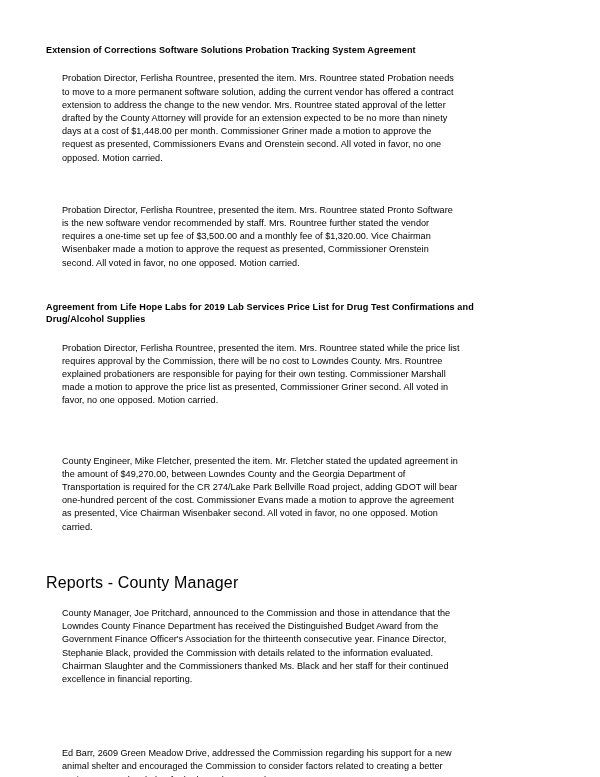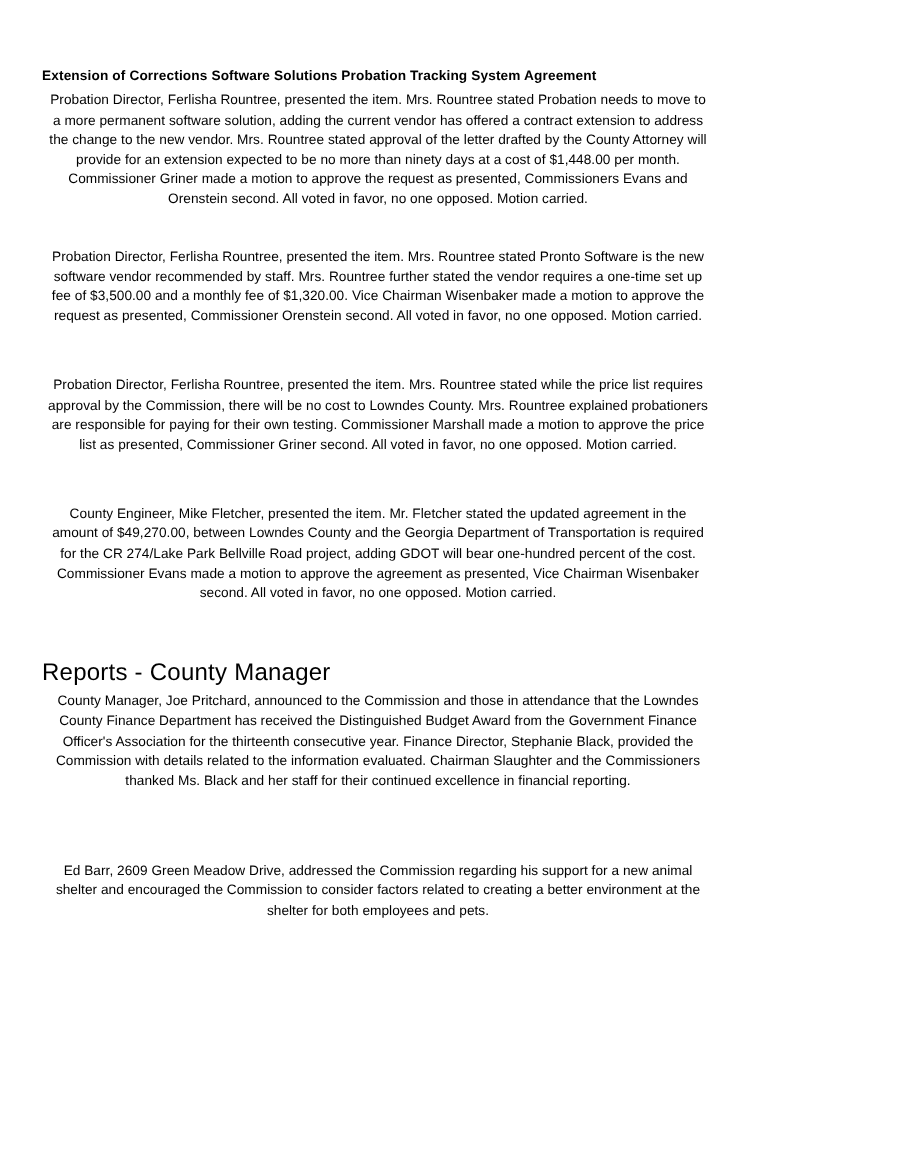--- a/index.html
+++ b/index.html
@@ -12,21 +12,21 @@
     height: 777px;
     font-family: "Liberation Sans", sans-serif;
     color: #000000;
     overflow: hidden;
   }
   .page {
     position: relative;
     width: 508px;
     height: 777px;
     box-sizing: border-box;
-    padding: 44px 32px 20px 28px;
+    padding: 44px 32px 20px 46px;
   }
   .section {
     margin-bottom: 14px;
   }
   h3.heading {
     font-size: 9.1px;
     line-height: 12.4px;
     font-weight: bold;
     margin: 0 0 2px 0;
     letter-spacing: 0.01em;
@@ -34,22 +34,22 @@
   h2.major-heading {
     font-size: 16px;
     line-height: 16px;
     font-weight: normal;
     margin: 0 0 4px 0;
     letter-spacing: 0.01em;
   }
   p.body-text {
     font-size: 9.1px;
     line-height: 13.2px;
-    margin: 4px;
-    text-align: center;
+    margin: 16px;
+    text-align: left;
     letter-spacing: 0.003em;
   }
   .gap-small { height: 7px; }
   .gap-medium { height: 15px; }
   .gap-large { height: 25px; }
   .gap-xlarge { height: 29px; }
 </style>
 </head>
 <body>
 
@@ -62,20 +62,21 @@
 
   <div class="gap-small"></div>
 
   <div class="section">
     <p class="body-text">Probation Director, Ferlisha Rountree, presented the item.  Mrs. Rountree stated Pronto Software is the new software vendor recommended by staff.  Mrs. Rountree further stated the vendor requires a one-time set up fee of $3,500.00 and a monthly fee of $1,320.00.  Vice Chairman Wisenbaker made a motion to approve the request as presented, Commissioner Orenstein second.  All voted in favor, no one opposed.  Motion carried.</p>
   </div>
 
   <div class="gap-medium"></div>
 
   <div class="section">
+    <h3 class="heading">Agreement from Life Hope Labs for 2019 Lab Services Price List for Drug Test Confirmations and Drug/Alcohol Supplies</h3>
     <p class="body-text">Probation Director, Ferlisha Rountree, presented the item.  Mrs. Rountree stated while the price list requires approval by the Commission, there will be no cost to Lowndes County.  Mrs. Rountree explained probationers are responsible for paying for their own testing.  Commissioner Marshall made a motion to approve the price list as presented, Commissioner Griner second.  All voted in favor, no one opposed.  Motion carried.</p>
   </div>
 
   <div class="gap-medium"></div>
 
   <div class="section">
     <p class="body-text">County Engineer, Mike Fletcher, presented the item.  Mr. Fletcher stated the updated agreement in the amount of $49,270.00, between Lowndes County and the Georgia Department of Transportation is required for the CR 274/Lake Park Bellville Road project, adding GDOT will bear one-hundred percent of the cost.  Commissioner Evans made a motion to approve the agreement as presented, Vice Chairman Wisenbaker second.  All voted in favor, no one opposed.  Motion carried.</p>
   </div>
 
   <div class="gap-large"></div>

